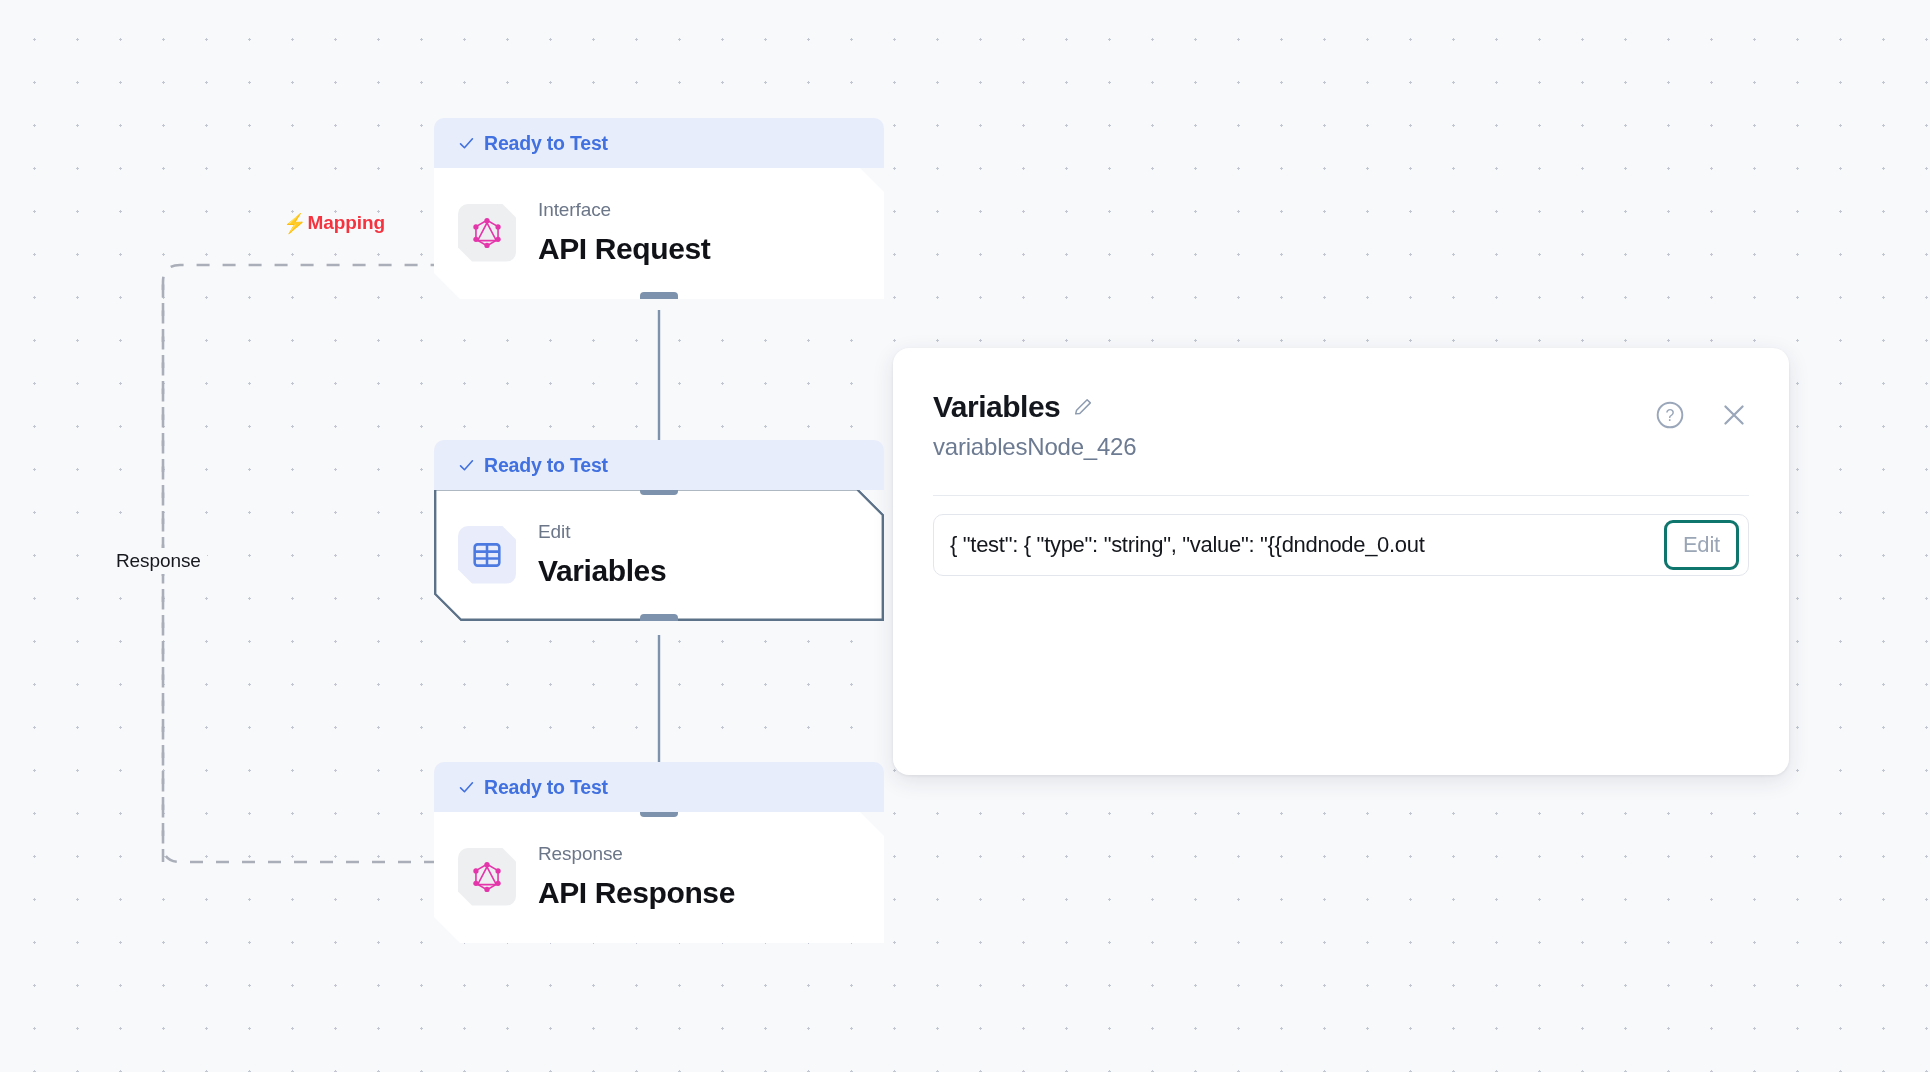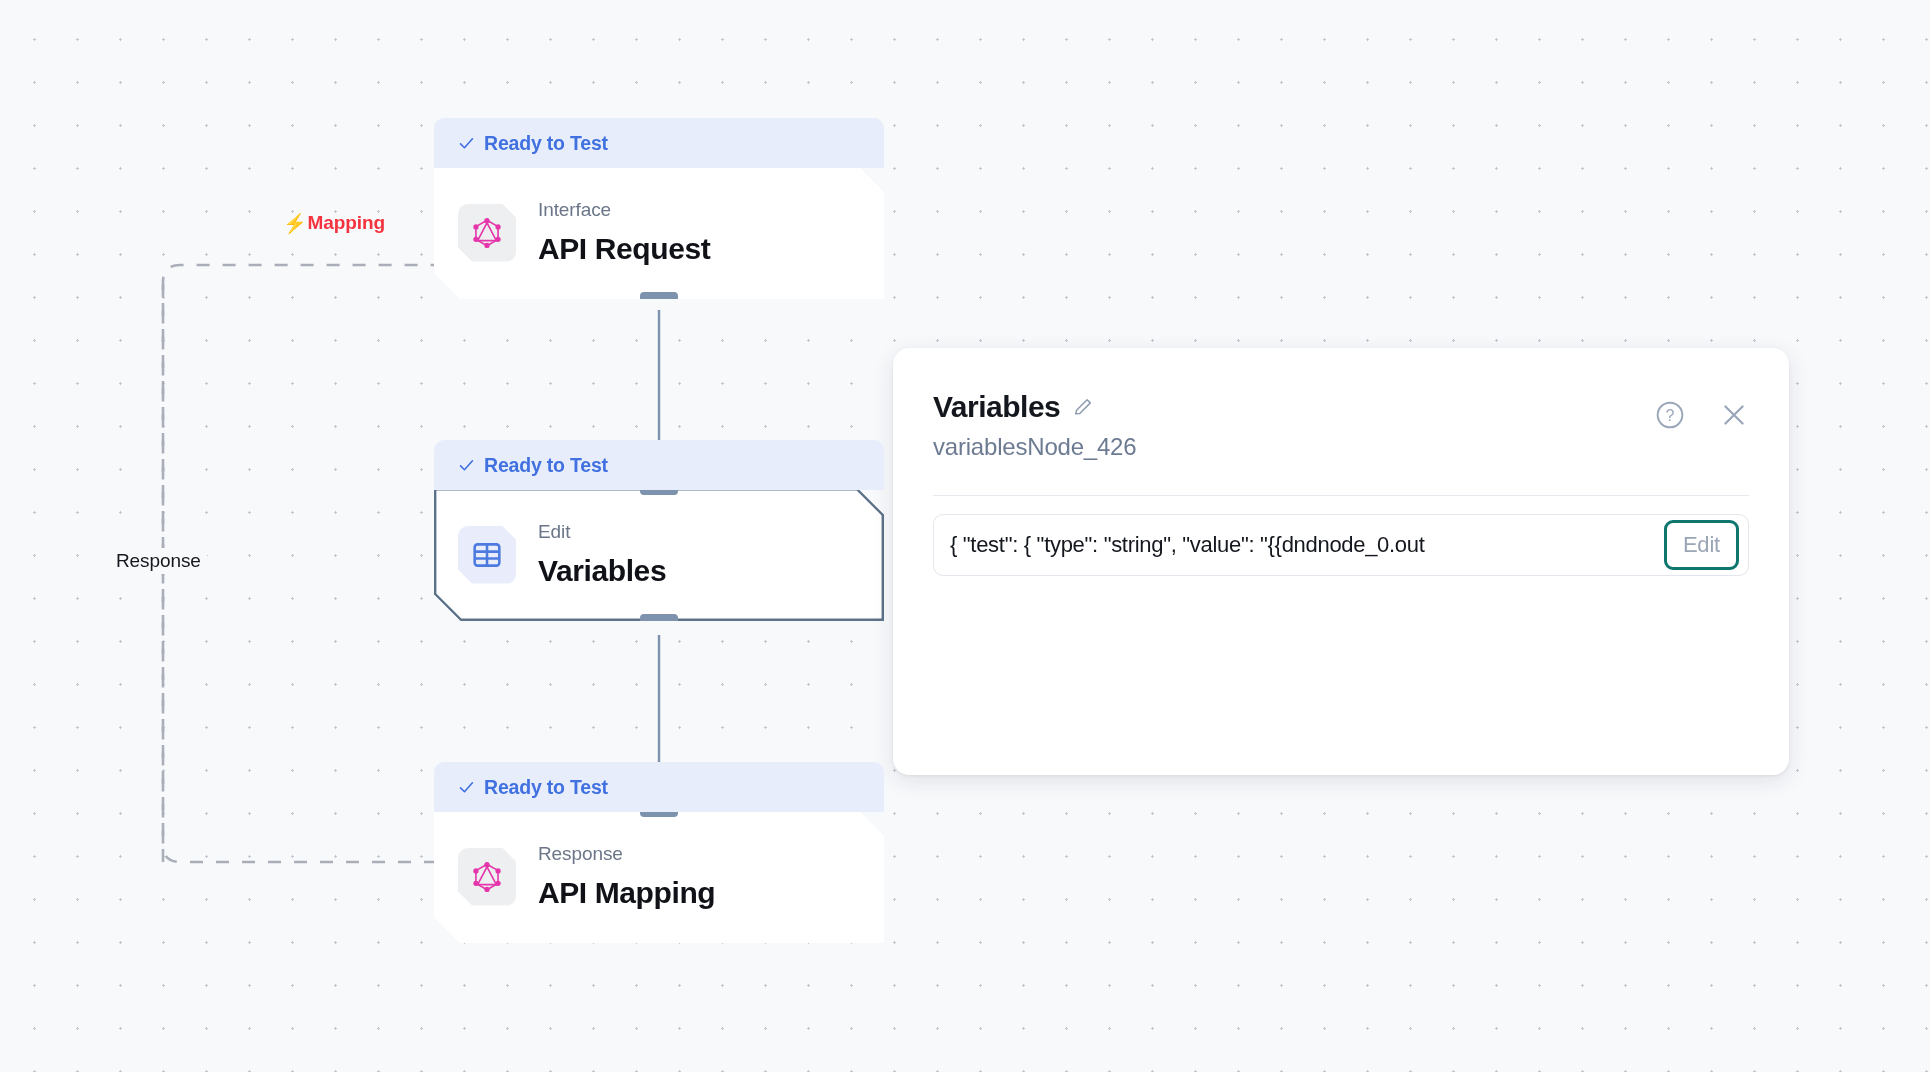--- a/index.html
+++ b/index.html
@@ -375,21 +375,21 @@
             <circle cx="33" cy="12.8" r="3.1"></circle>
             <circle cx="33" cy="27.4" r="3.1"></circle>
             <circle cx="20" cy="34.6" r="3.1"></circle>
             <circle cx="7" cy="27.4" r="3.1"></circle>
             <circle cx="7" cy="12.8" r="3.1"></circle>
           </g>
         </svg>
       </div>
       <div class="node-text">
         <span class="node-kind">Response</span>
-        <span class="node-title">API Mapping</span>
+        <span class="node-title">API Response</span>
       </div>
       <div class="handle top"></div>
     </div>
   </div>
 
   <div id="panel">
     <div class="panel-titlerow">
       <div>
         <div class="panel-title-wrap">
           <span class="panel-title">Variables</span>

